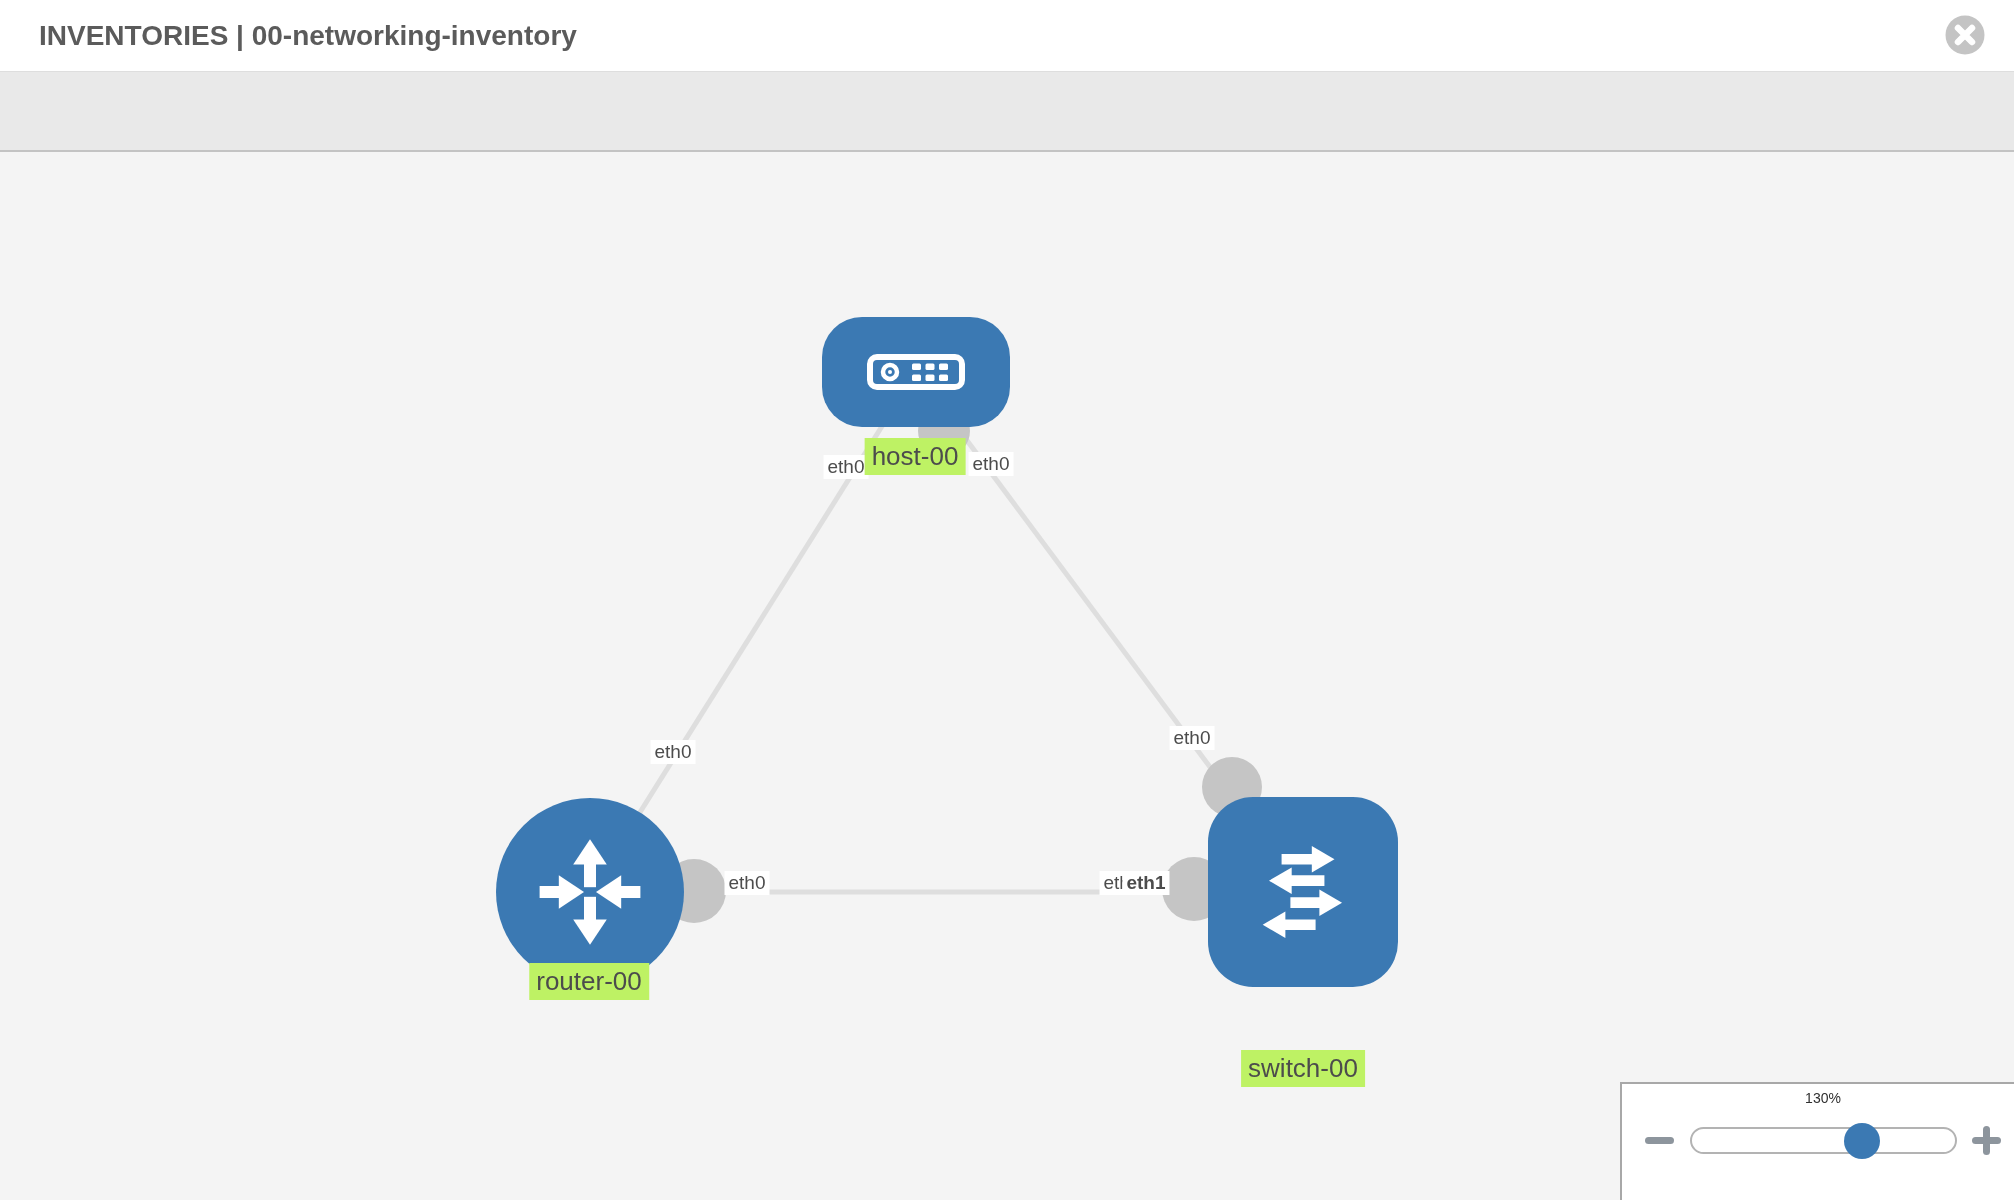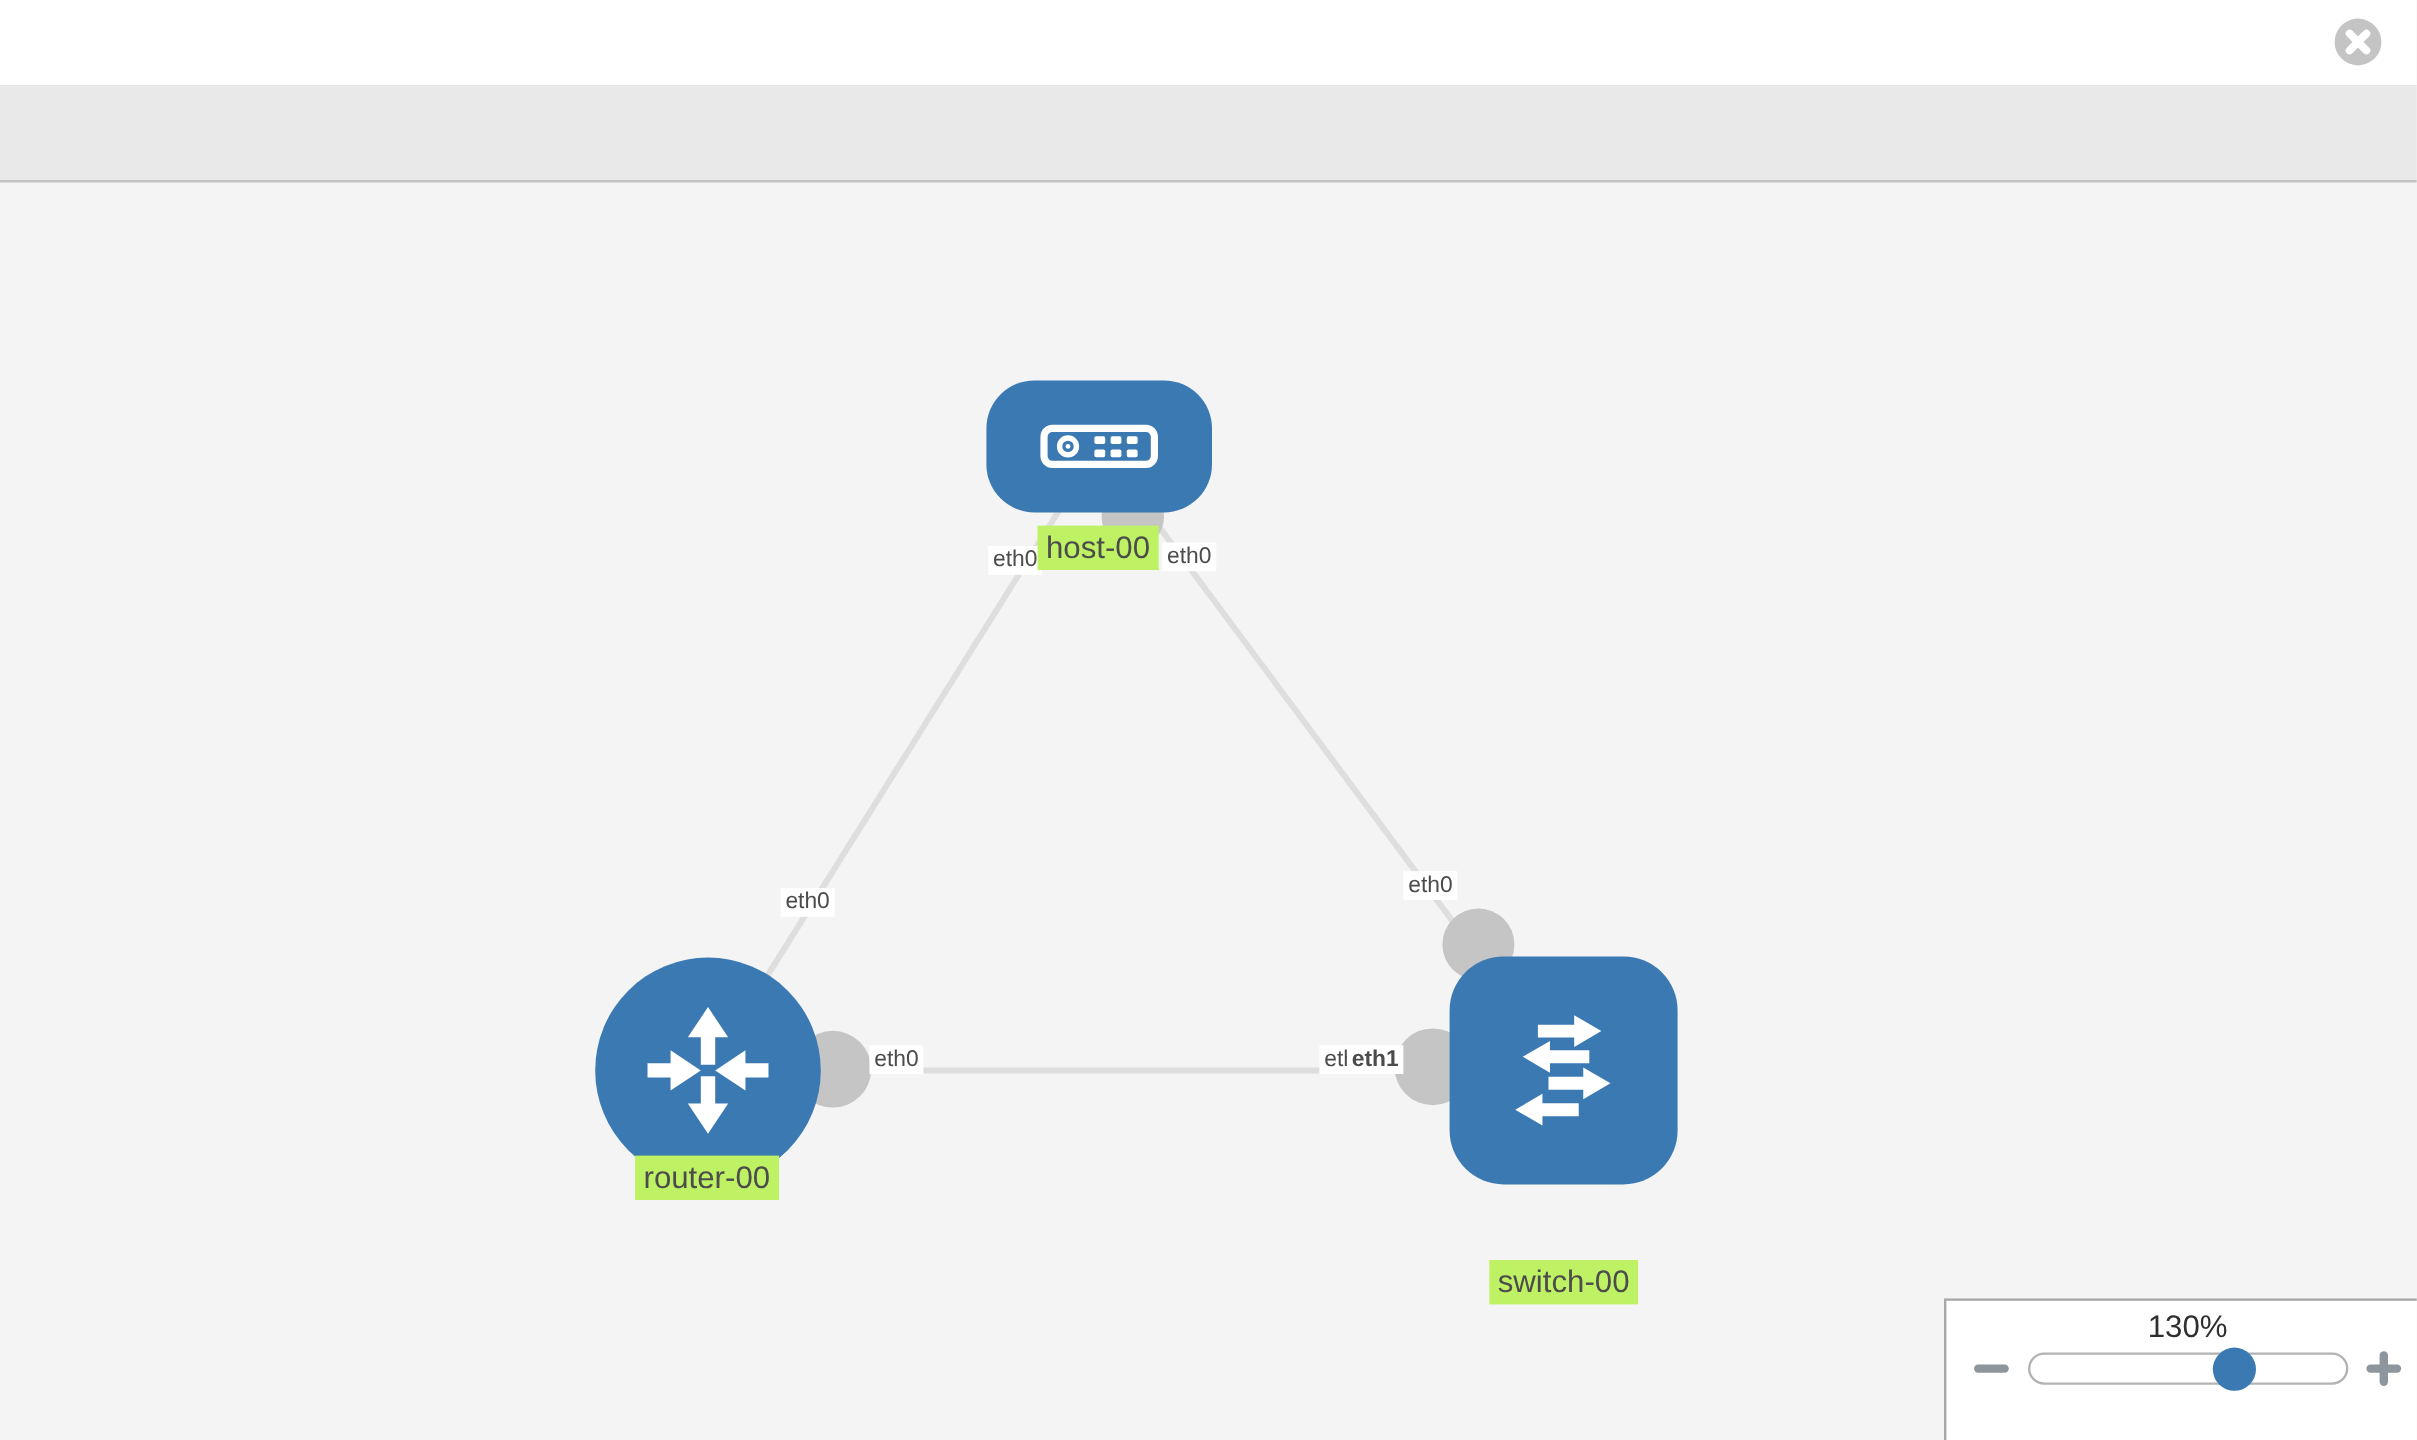--- a/index.html
+++ b/index.html
@@ -58,39 +58,40 @@
   .if-router-top   { left:673px;  top:740px; }
   .if-router-right { left:747px;  top:871px; }
   .if-switch-top   { left:1192px; top:726px; }
   .if-switch-left-back  { left:1122px; top:871px; }
   .if-switch-left-front { left:1146px; top:871px; z-index:5;font-weight:bold; }
 
   
   .zoom-panel { position:absolute; left:1620px; top:1082px; width:400px; height:124px;
                 background:#ffffff; border:2px solid #a8a8a8; z-index:10; }
   .zoom-level { position:absolute; left:1823px; top:1090px; transform:translateX(-50%);
-                font-size:26px; color:#2f2f2f; z-index:11; }
+                font-size:14px; color:#2f2f2f; z-index:11; }
   .zoom-minus { position:absolute; left:1645px; top:1137px; width:29px; height:7px;
                 background:#8d959d; border-radius:3.5px; z-index:11; cursor:pointer; }
   .zoom-track { position:absolute; left:1690px; top:1127px; width:267px; height:27px;
                 background:#ffffff; border:2px solid #b3b3b3; border-radius:14px;
                 z-index:11; cursor:pointer; }
   .zoom-knob  { position:absolute; left:1844px; top:1123px; width:36px; height:36px;
                 border-radius:50%; background:#3b79b3; z-index:12; cursor:pointer; }
   .zoom-plus-h { position:absolute; left:1972px; top:1137px; width:29px; height:7px;
                  background:#8d959d; border-radius:3.5px; z-index:11; }
   .zoom-plus-v { position:absolute; left:1983px; top:1126px; width:7px; height:29px;
                  background:#8d959d; border-radius:3.5px; z-index:11; }
   .zoom-plus-hit { position:absolute; left:1968px; top:1122px; width:38px; height:38px;
                    z-index:13; cursor:pointer; }
 </style>
 </head>
 <body>
 
 <div class="header">
+  <div class="page-title">INVENTORIES | 00-networking-inventory</div>
   <div class="close-btn">
     <svg width="40" height="40" viewBox="0 0 40 40">
       <circle cx="20" cy="20" r="19.5" fill="#c4c4c4"></circle>
       <path d="M13 13 L27 27 M27 13 L13 27" stroke="#ffffff" stroke-width="6.5" stroke-linecap="round"></path>
     </svg>
   </div>
 </div>
 
 <div class="toolbar"></div>
 

